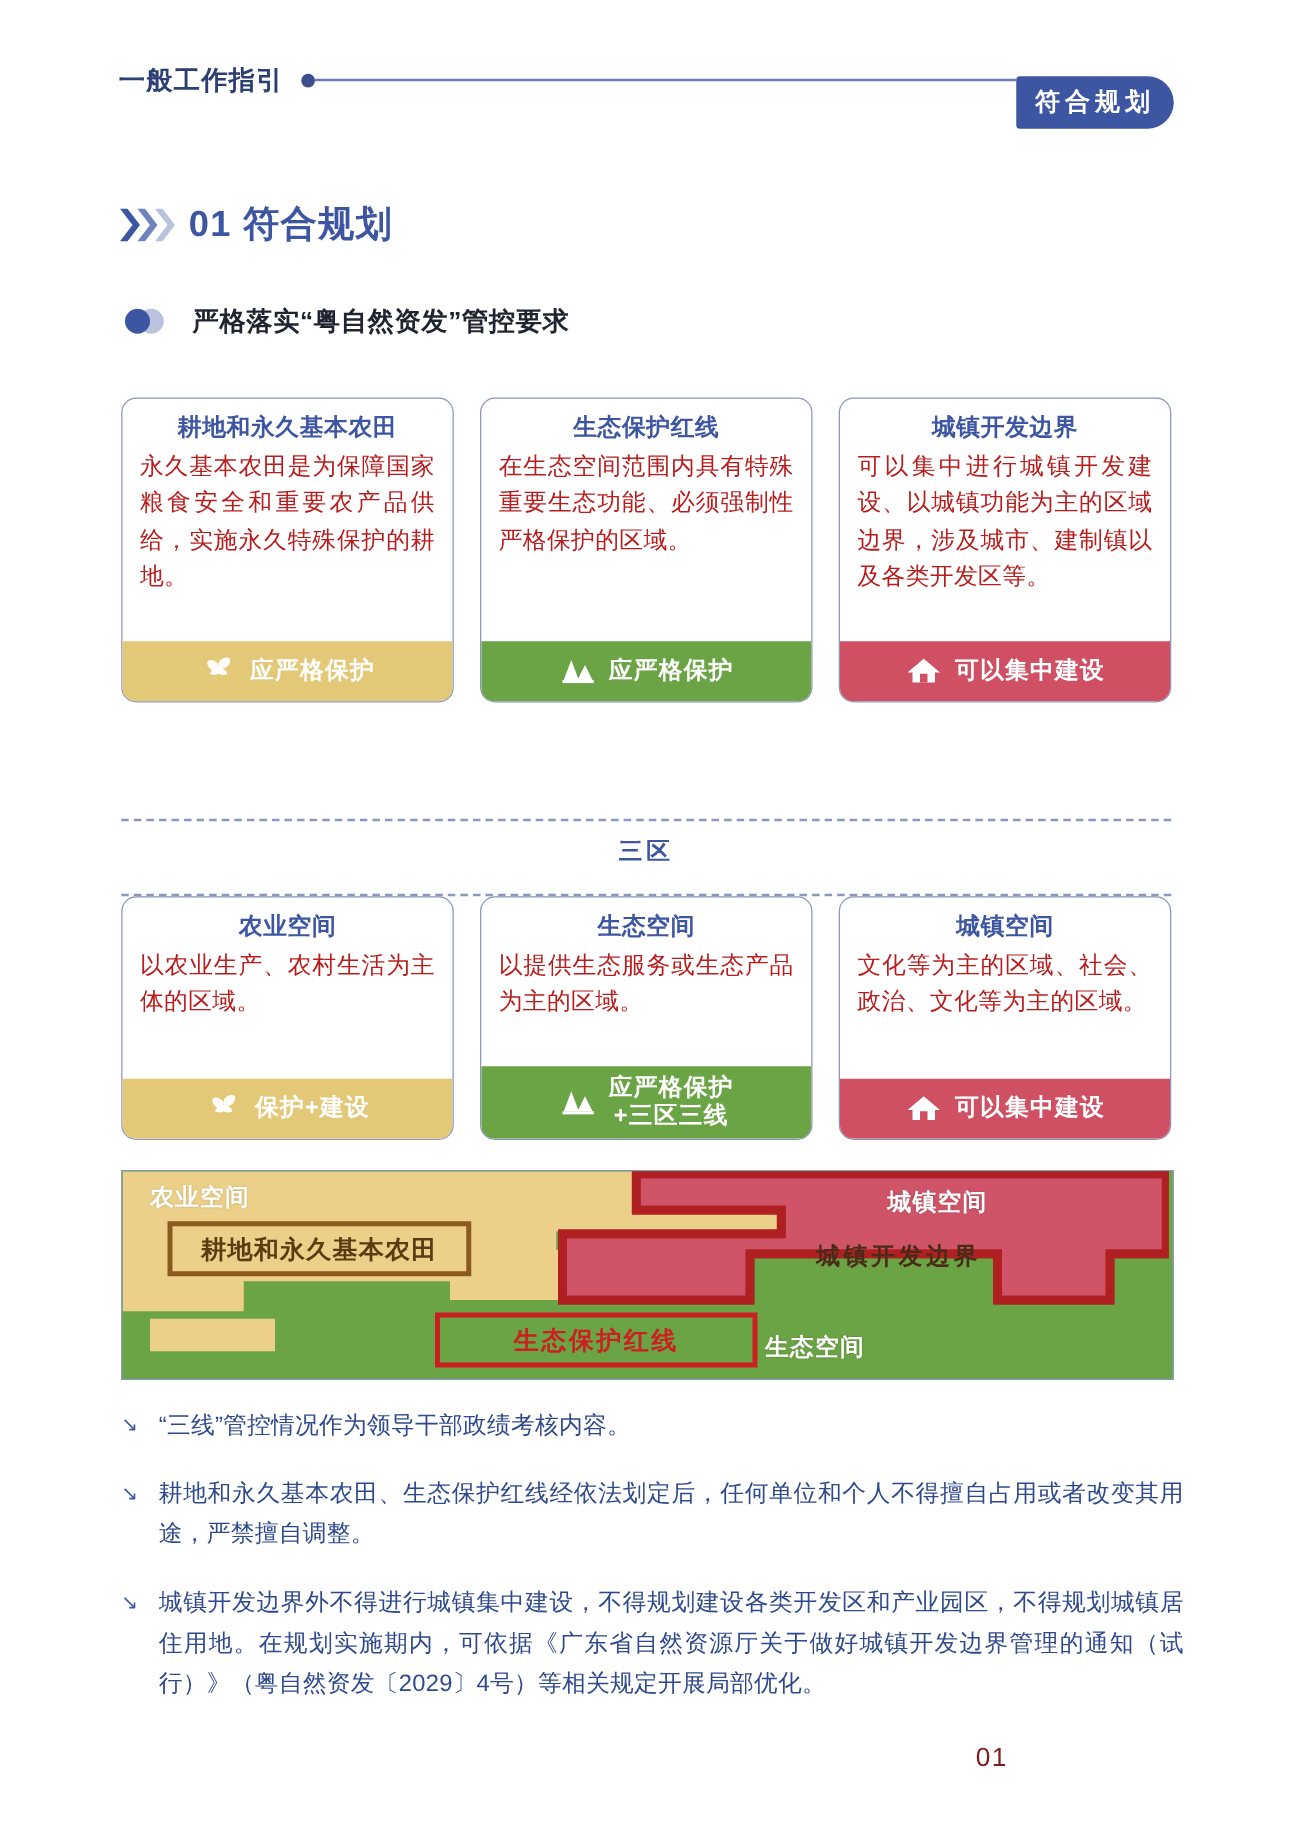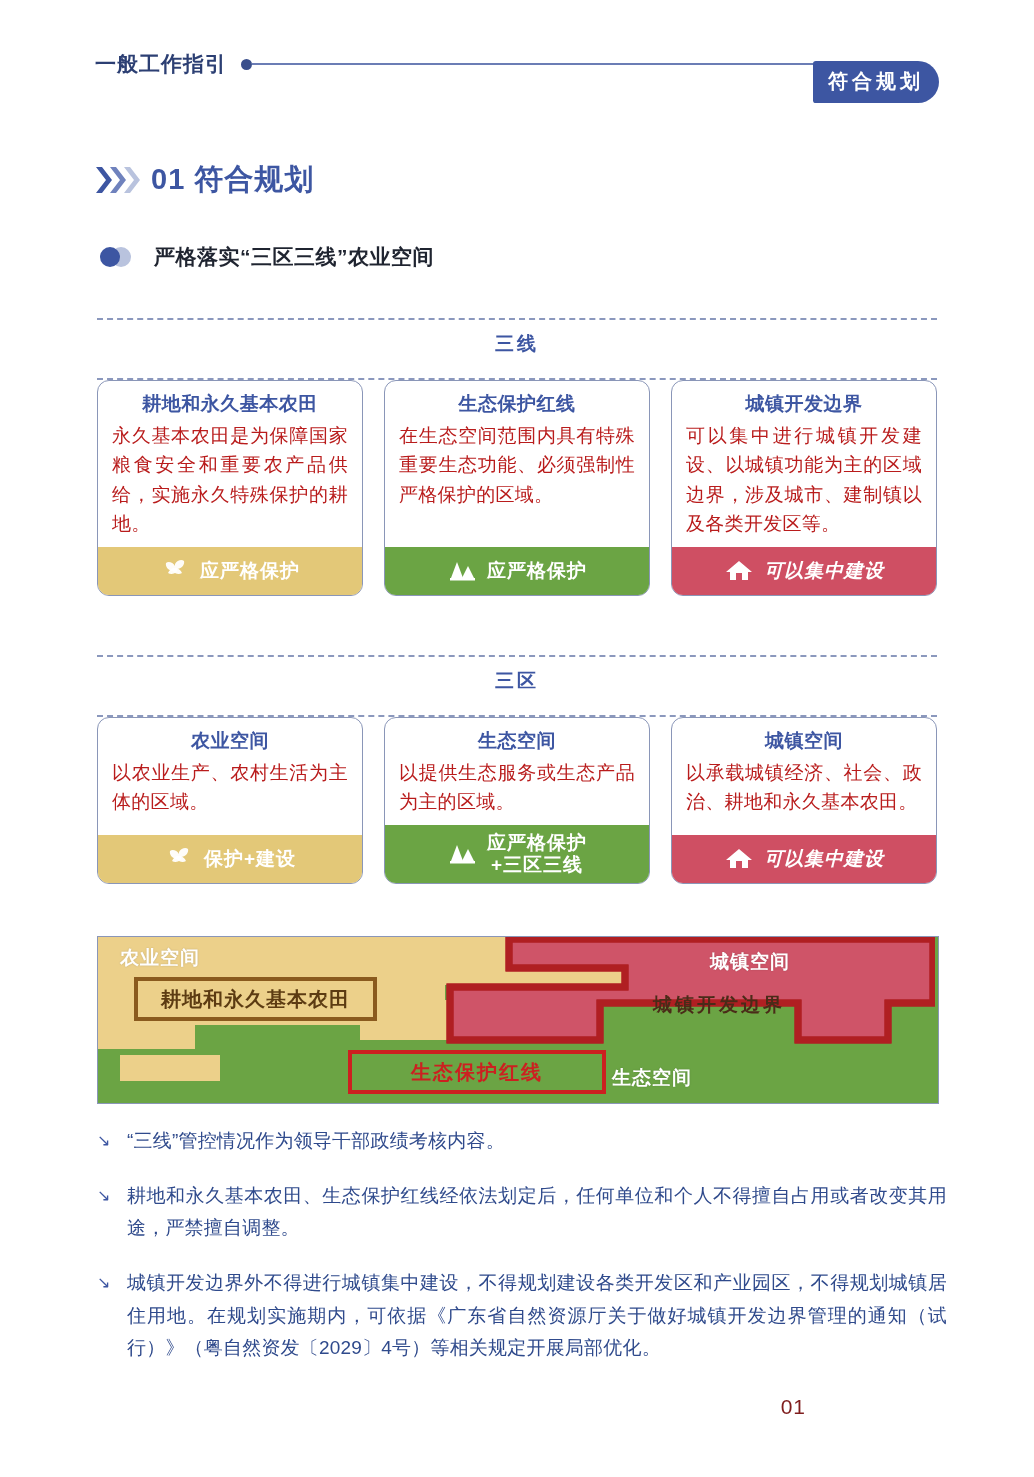--- a/index.html
+++ b/index.html
@@ -97,29 +97,29 @@
   .card-title {
     text-align:center; font-size:19px; font-weight:bold;
     color:#3d56a2; margin-bottom:4px; letter-spacing:0.5px;
   }
   .card-text {
     font-size:19px; line-height:1.55; color:#b91c1c; text-align:justify;
     letter-spacing:0.3px;
   }
   .card-foot {
     display:flex; align-items:center; justify-content:center;
-    padding:7px 0; min-height:34px; gap:10px;
+    padding:7px 0; min-height:34px; gap:10px;margin-top:28px;
   }
   .foot-label {
     color:#ffffff; font-size:19px; font-weight:bold; letter-spacing:1px;
     line-height:1.15; text-align:center;
   }
   .foot-gold { background:#e3c878; }
   .foot-green { background:#6ba444; }
-  .foot-red   { background:#cf4f63;font-style:italic; }
+  .foot-red   { background:#cf4f63; }
   .foot-icon { width:30px; height:26px; flex:0 0 auto; }
 
   
   .diagram {
     position:absolute; left:97px; top:936px;
     width:840px; height:166px;
     border:1.5px solid #8a96b8;
     background:#6ba444;
     overflow:hidden;
   }
@@ -183,29 +183,24 @@
       </svg>
     </div>
     <div class="sec-title">01 符合规划</div>
   </div>
 
   <div class="sub-title-row">
     <div class="sub-bullet">
       <div class="c1"></div>
         <div class="c2"></div>
     </div>
-    <div class="sub-title">严格落实“三区三线”农业空间</div>
+    <div class="sub-title">严格落实“粤自然资发”管控要求</div>
   </div>
 
   <div class="group" style="top:318px;">
-    <div class="group-head">
-      <div class="dash-line dash-top"></div>
-      <div class="group-label">三线</div>
-      <div class="dash-line dash-bot"></div>
-    </div>
     <div class="cards">
 
       <div class="card">
         <div class="card-body">
           <div class="card-title">耕地和永久基本农田</div>
           <div class="card-text">永久基本农田是为保障国家粮食安全和重要农产品供给，实施永久特殊保护的耕地。</div>
         </div>
         <div class="card-foot foot-gold">
           <svg class="foot-icon" viewBox="0 0 30 26">
             <path d="M15 6c2 -4 7 -5 9 -3 1 4 -3 8 -7 8 -1 0 -2 0 -2 -1z" fill="#fff" opacity=".95"></path>
@@ -287,21 +282,21 @@
           <div class="foot-label">
             <div>应严格保护</div>
             <div>+三区三线</div>
           </div>
         </div>
       </div>
 
       <div class="card">
         <div class="card-body">
           <div class="card-title">城镇空间</div>
-          <div class="card-text">以承载城镇经济、社会、政治、耕地和永久基本农田。</div>
+          <div class="card-text">文化等为主的区域、社会、政治、文化等为主的区域。</div>
         </div>
         <div class="card-foot foot-red">
           <svg class="foot-icon" viewBox="0 0 30 26">
             <path d="M15 3 L28 14 L24 14 L24 22 L6 22 L6 14 L2 14 Z" fill="#fff"></path>
             <rect x="12" y="15" width="6" height="7" fill="#cf4f63"></rect>
           </svg>
           <div class="foot-label">可以集中建设</div>
         </div>
       </div>
 

